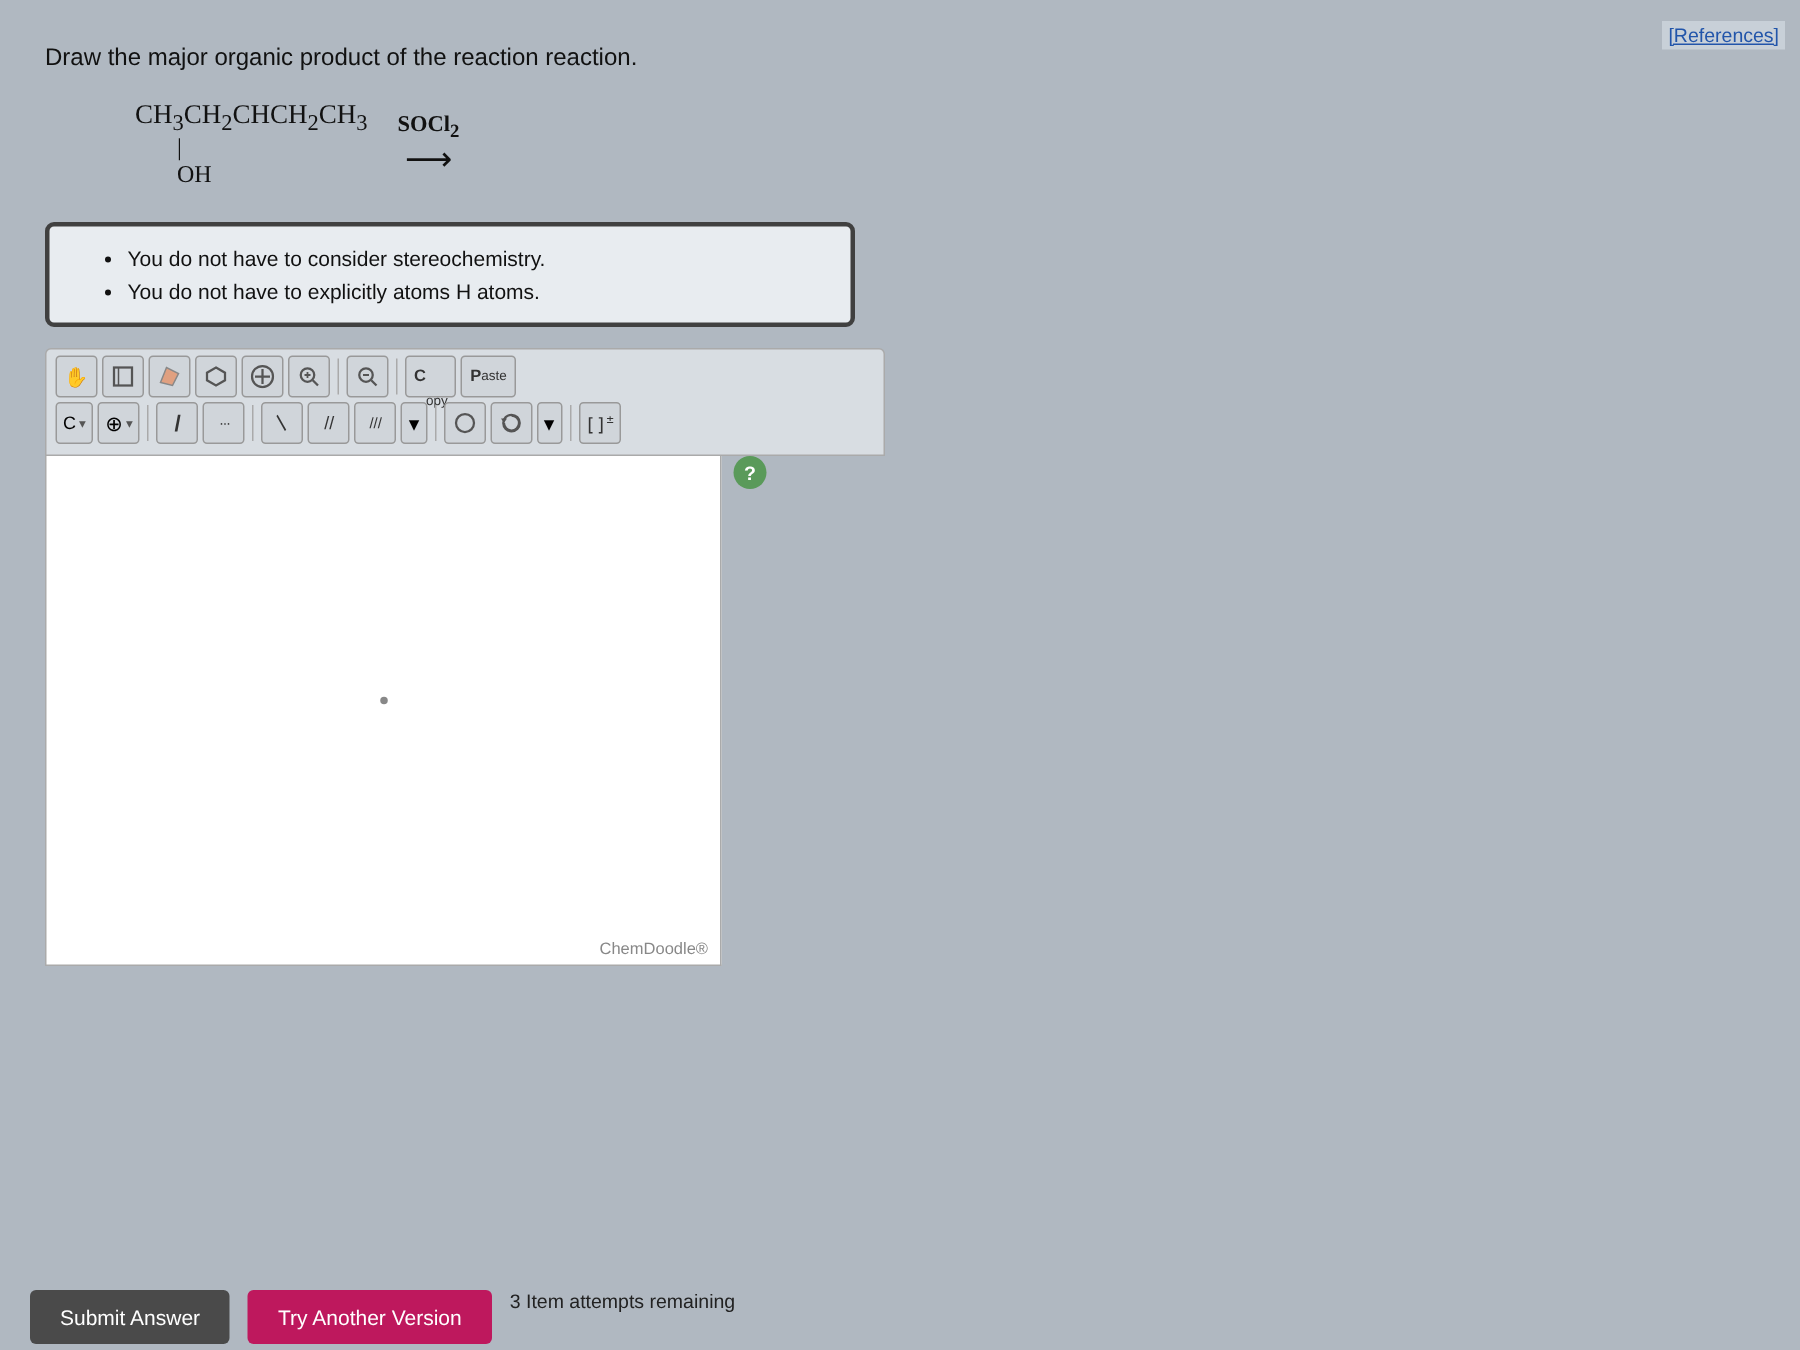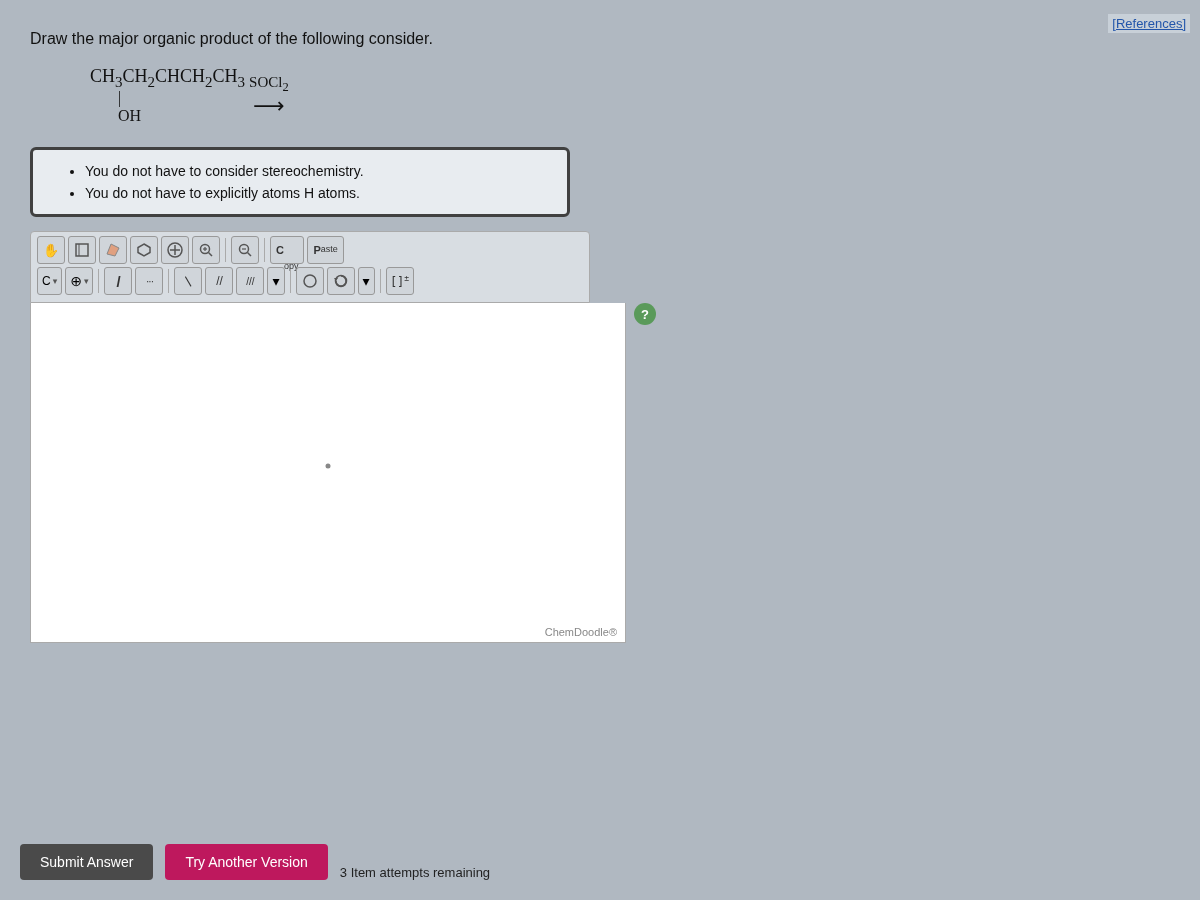--- a/index.html
+++ b/index.html
@@ -42,32 +42,33 @@
     .reaction-area {
       margin-left: 60px;
       margin-bottom: 22px;
       font-size: 18px;
       color: #111;
     }
     .reaction-formula {
       display: flex;
       align-items: center;
       font-size: 18px;
-      gap: 4px;
+      gap: 20px;
     }
     .reaction-arrow-container {
       display: flex;
       flex-direction: column;
       align-items: center;
       gap: 0;
     }
     .reagent-label {
       font-size: 15px;
       font-family: 'Times New Roman', serif;
       margin-bottom: 0px;
+      font-weight: bold;
     }
     .reaction-arrow {
       font-size: 22px;
       line-height: 1;
     }
     .instructions-box {
       border: 3px solid #404040;
       border-radius: 6px;
       padding: 10px 16px;
       background: #e8ecf0;
@@ -128,21 +129,21 @@
       padding: 0 4px;
       height: 28px;
       gap: 2px;
       cursor: pointer;
     }
     .tool-dropdown-arrow {
       font-size: 9px;
       color: #555;
     }
     .draw-canvas {
-      width: 596px;
+      width: 451px;
       height: 340px;
       background: white;
       border: 1px solid #aaa;
       border-top: none;
       position: relative;
     }
     .chemdoodle-label {
       position: absolute;
       bottom: 4px;
       right: 8px;
@@ -170,24 +171,24 @@
       top: 48%;
       left: 50%;
       width: 5px;
       height: 5px;
       background: #888;
       border-radius: 50%;
       transform: translate(-50%, -50%);
     }
     .bottom-buttons {
       position: absolute;
-      bottom: 20px;
+      bottom: 4px;
       left: 20px;
       display: flex;
-      align-items: flex-end;
+      align-items: flex-start;
       gap: 12px;
     }
     .btn-submit {
       background: #4a4a4a;
       color: white;
       border: none;
       padding: 10px 20px;
       font-size: 14px;
       border-radius: 4px;
       cursor: pointer;
@@ -224,21 +225,21 @@
 </head>
 <body>
 
 <div class="top-bar">
   <span class="references-link">[References]</span>
 </div>
 
 <div class="main-content">
 
   
-  <div class="question-text">Draw the major organic product of the following consider.</div>
+  <div class="question-text">Draw the major organic product of the reaction reaction.</div>
 
   
   <div class="reaction-area">
     <div class="reaction-formula">
       <div class="formula-wrapper">
         <span class="formula-top">CH<sub>3</sub>CH<sub>2</sub>CHCH<sub>2</sub>CH<sub>3</sub></span>
         <span class="formula-bottom">|<br>OH</span>
       </div>
       <div class="reaction-arrow-container">
         <span class="reagent-label">SOCl<sub>2</sub></span>

